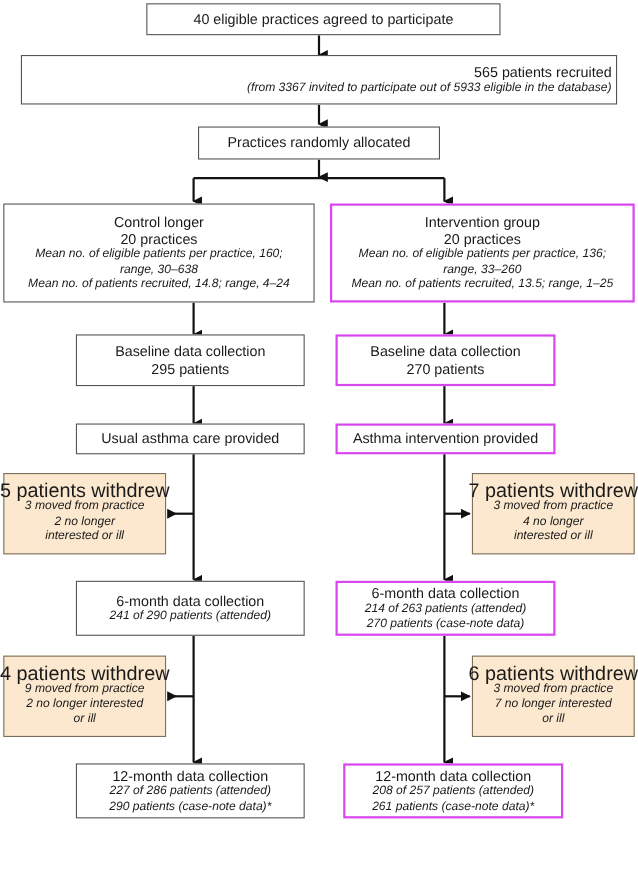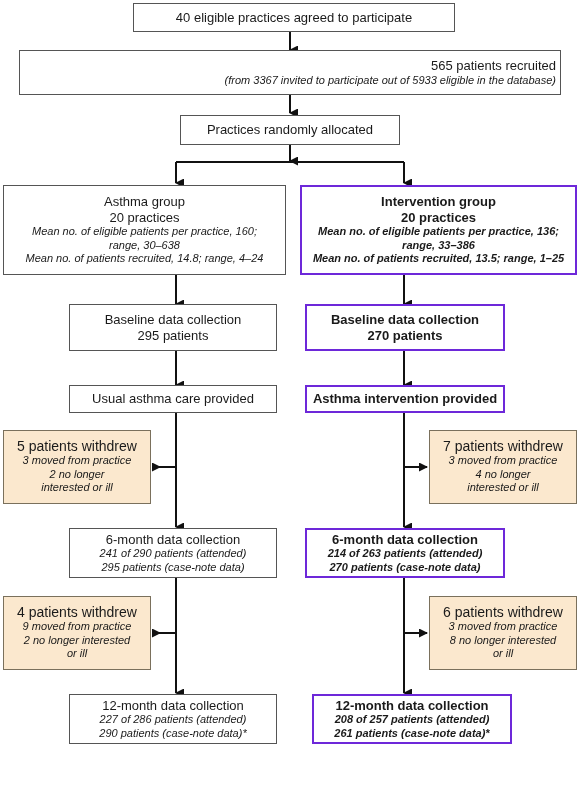--- a/index.html
+++ b/index.html
@@ -35,22 +35,21 @@
     background: #ffffff;
     border: 1px solid #555555;
     display: flex;
     flex-direction: column;
     align-items: center;
     justify-content: center;
     text-align: center;
     padding: 2px 4px;
   }
   .node.thick {
-    border: 2px solid #6d28d9;
-    font-weight: bold;
+    border: 2px solid #d946ef;
   }
   .node.highlight {
     background: #fbe8ce;
     border: 1px solid #7a705c;
   }
 
   .line {
     font-size: 12.5px;
     line-height: 14px;
     white-space: nowrap;
@@ -58,21 +57,21 @@
   .line.italic {
     font-style: italic;
     font-size: 11px;
     line-height: 13.5px;
   }
   .line.title {
     font-size: 13px;
     line-height: 15.5px;
   }
   .line.hl-head {
-    font-size: 14px;
+    font-size: 18px;
     line-height: 15px;
     text-align: center;
   }
 </style>
 </head>
 <body>
 
 <div id="canvas">
 
   <svg id="svg-layer" width="580" height="812" viewBox="0 0 580 812" xmlns="http://www.w3.org/2000/svg">
@@ -130,32 +129,32 @@
   <div class="node" style="left:19px; top:50px; width:542px; height:45px;align-items:flex-end;">
     <div class="line title">565 patients recruited</div>
     <div class="line italic">(from 3367 invited to participate out of 5933 eligible in the database)</div>
   </div>
 
   <div class="node" style="left:180px; top:115px; width:220px; height:30px;">
     <div class="line title">Practices randomly allocated</div>
   </div>
 
   <div class="node" style="left:3px; top:185px; width:283px; height:90px;">
-    <div class="line title">Asthma group</div>
+    <div class="line title">Control longer</div>
     <div class="line title">20 practices</div>
     <div class="line italic">Mean no. of eligible patients per practice, 160;</div>
     <div class="line italic">range, 30–638</div>
     <div class="line italic">Mean no. of patients recruited, 14.8; range, 4–24</div>
   </div>
 
   <div class="node thick" style="left:300px; top:185px; width:277px; height:90px;">
     <div class="line title">Intervention group</div>
     <div class="line title">20 practices</div>
     <div class="line italic">Mean no. of eligible patients per practice, 136;</div>
-    <div class="line italic">range, 33–386</div>
+    <div class="line italic">range, 33–260</div>
     <div class="line italic">Mean no. of patients recruited, 13.5; range, 1–25</div>
   </div>
 
   <div class="node" style="left:69px; top:304px; width:208px; height:47px;">
     <div class="line title">Baseline data collection</div>
     <div class="line title">295 patients</div>
   </div>
 
   <div class="node thick" style="left:305px; top:304px; width:200px; height:47px;">
     <div class="line title">Baseline data collection</div>
@@ -180,40 +179,39 @@
   <div class="node highlight" style="left:429px; top:430px; width:148px; height:74px;">
     <div class="line hl-head">7 patients withdrew</div>
     <div class="line italic">3 moved from practice</div>
     <div class="line italic">4 no longer</div>
     <div class="line italic">interested or ill</div>
   </div>
 
   <div class="node" style="left:69px; top:528px; width:208px; height:50px;">
     <div class="line title">6-month data collection</div>
     <div class="line italic">241 of 290 patients (attended)</div>
-    <div class="line italic">295 patients (case-note data)</div>
   </div>
 
   <div class="node thick" style="left:305px; top:528px; width:200px; height:50px;">
     <div class="line title">6-month data collection</div>
     <div class="line italic">214 of 263 patients (attended)</div>
     <div class="line italic">270 patients (case-note data)</div>
   </div>
 
   <div class="node highlight" style="left:3px; top:596px; width:148px; height:74px;">
     <div class="line hl-head">4 patients withdrew</div>
     <div class="line italic">9 moved from practice</div>
     <div class="line italic">2 no longer interested</div>
     <div class="line italic">or ill</div>
   </div>
 
   <div class="node highlight" style="left:429px; top:596px; width:148px; height:74px;">
     <div class="line hl-head">6 patients withdrew</div>
     <div class="line italic">3 moved from practice</div>
-    <div class="line italic">8 no longer interested</div>
+    <div class="line italic">7 no longer interested</div>
     <div class="line italic">or ill</div>
   </div>
 
   <div class="node" style="left:69px; top:694px; width:208px; height:50px;">
     <div class="line title">12-month data collection</div>
     <div class="line italic">227 of 286 patients (attended)</div>
     <div class="line italic">290 patients (case-note data)*</div>
   </div>
 
   <div class="node thick" style="left:312px; top:694px; width:200px; height:50px;">

